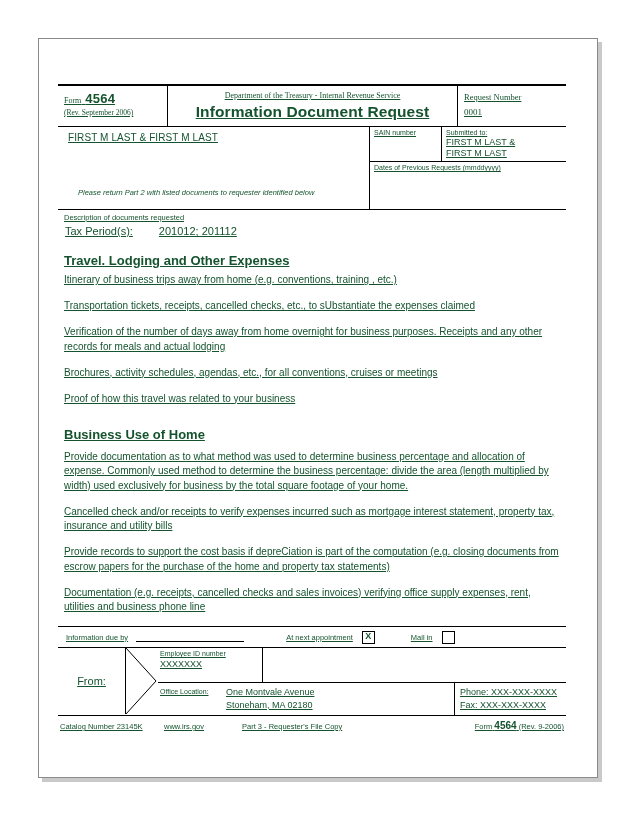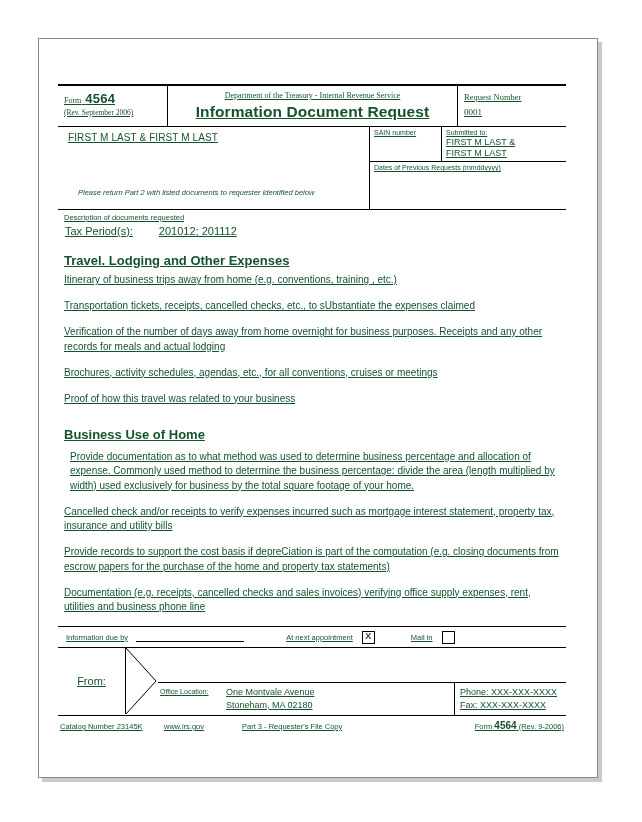--- a/index.html
+++ b/index.html
@@ -141,21 +141,21 @@
     font-size: 13px;
     font-weight: bold;
     line-height: 24px;
   }
   .body p {
     margin: 0;
     font-size: 10px;
     line-height: 14.5px;
     padding-bottom: 11.5px;
   }
-  .body p.gap-top { padding-top: 3px; margin-left: 6px; }
+  .body p.gap-top { padding-top: 3px; }
   .sec-gap { height: 5px; }
 
   
   .due-strip {
     border-top: 1.6px solid #000;
     border-bottom: 1px solid #000;
     height: 22px;
     display: flex;
     align-items: center;
     font-size: 7.5px;
@@ -339,20 +339,24 @@
         <div class="from-lbl">From:</div>
 
         <div class="from-arrow">
           <svg width="32" height="66" viewBox="0 0 32 66">
             <polyline points="0,0 30,33 0,66" fill="none" stroke="#000" stroke-width="1"></polyline>
           </svg>
         </div>
 
         <div class="from-cols">
           <div class="fr-row1">
+            <div class="fr-c2">
+              <div class="tiny">Employee ID number</div>
+              <div class="fr-v">XXXXXXX</div>
+            </div>
           </div>
 
           <div class="fr-row2">
             <div class="fr-d1">
               <div class="oloc">Office Location:</div>
               <div>
                 <div class="oval">One Montvale Avenue</div>
                 <div class="oval">Stoneham, MA 02180</div>
               </div>
             </div>

